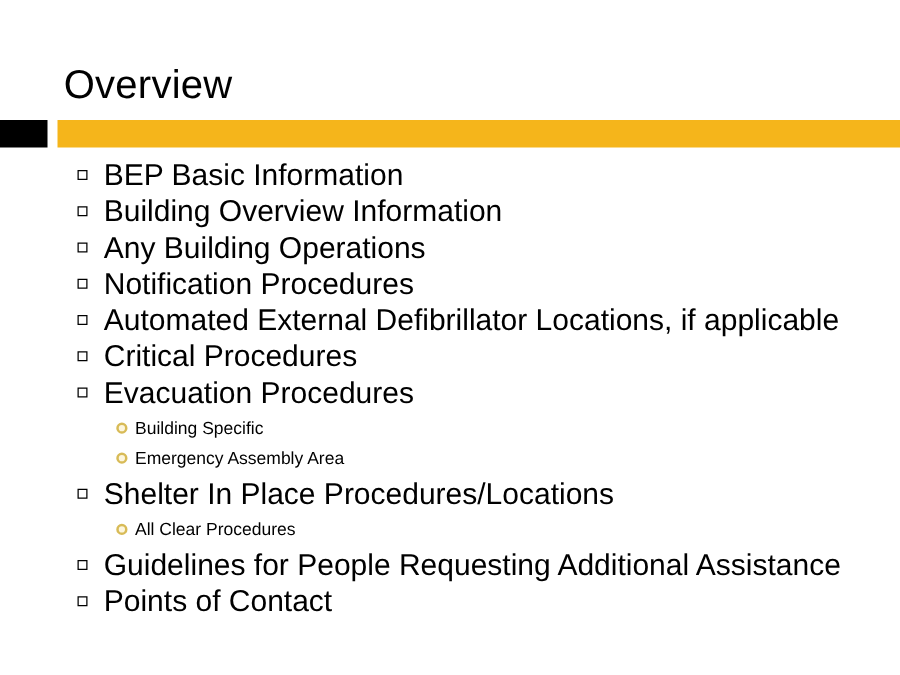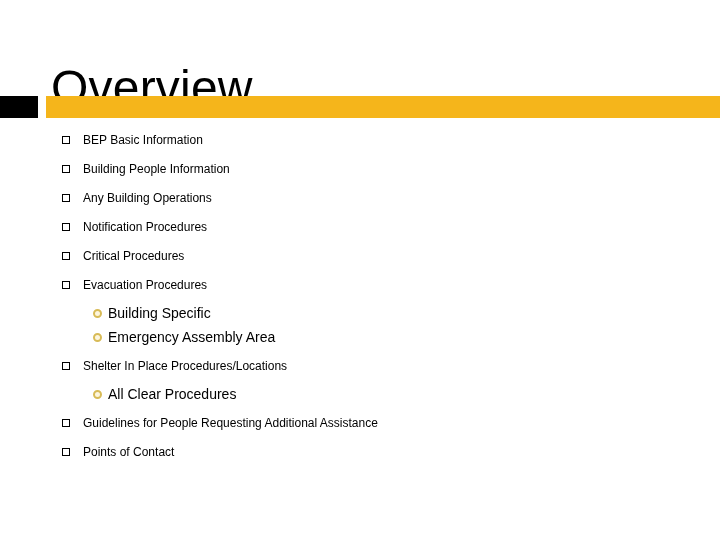--- a/index.html
+++ b/index.html
@@ -21,22 +21,22 @@
     top: 0;
     width: 720px;
     height: 540px;
     background: #ffffff;
   }
 
   
   .slide-title {
     position: absolute;
     left: 51px;
-    top: 33px;
-    font-size: 48px;
+    top: 23px;
+    font-size: 32px;
     line-height: 46px;
     font-weight: normal;
     color: #000000;
     letter-spacing: 0.2px;
     white-space: nowrap;
   }
 
   
   .rule-band {
     position: absolute;
@@ -72,21 +72,21 @@
 
   ul.lvl1, ul.lvl2 {
     list-style: none;
     margin: 0;
     padding: 0;
   }
 
   li.item1 {
     position: relative;
     padding-left: 83px;
-    font-size: 12px;
+    font-size: 24px;
     line-height: 29px;
     color: #000000;
     white-space: nowrap;
   }
   li.item1 > .marker-sq {
     position: absolute;
     left: 62px;
     top: 10px;
     width: 8px;
     height: 8px;
@@ -141,33 +141,37 @@
   <div class="body-list">
     <ul class="lvl1">
 
       <li class="item1">
         <span class="marker-sq"></span>
         <span class="txt">BEP Basic Information</span>
       </li>
 
       <li class="item1">
         <span class="marker-sq"></span>
-        <span class="txt">Building People Information</span>
+        <span class="txt">Building Overview Information</span>
       </li>
 
       <li class="item1">
         <span class="marker-sq"></span>
         <span class="txt">Any Building Operations</span>
       </li>
 
       <li class="item1">
         <span class="marker-sq"></span>
         <span class="txt">Notification Procedures</span>
       </li>
 
+      <li class="item1">
+        <span class="marker-sq"></span>
+        <span class="txt">Automated External Defibrillator Locations, if applicable</span>
+      </li>
 
       <li class="item1">
         <span class="marker-sq"></span>
         <span class="txt">Critical Procedures</span>
       </li>
 
       <li class="item1">
         <span class="marker-sq"></span>
         <span class="txt">Evacuation Procedures</span>
       </li>

